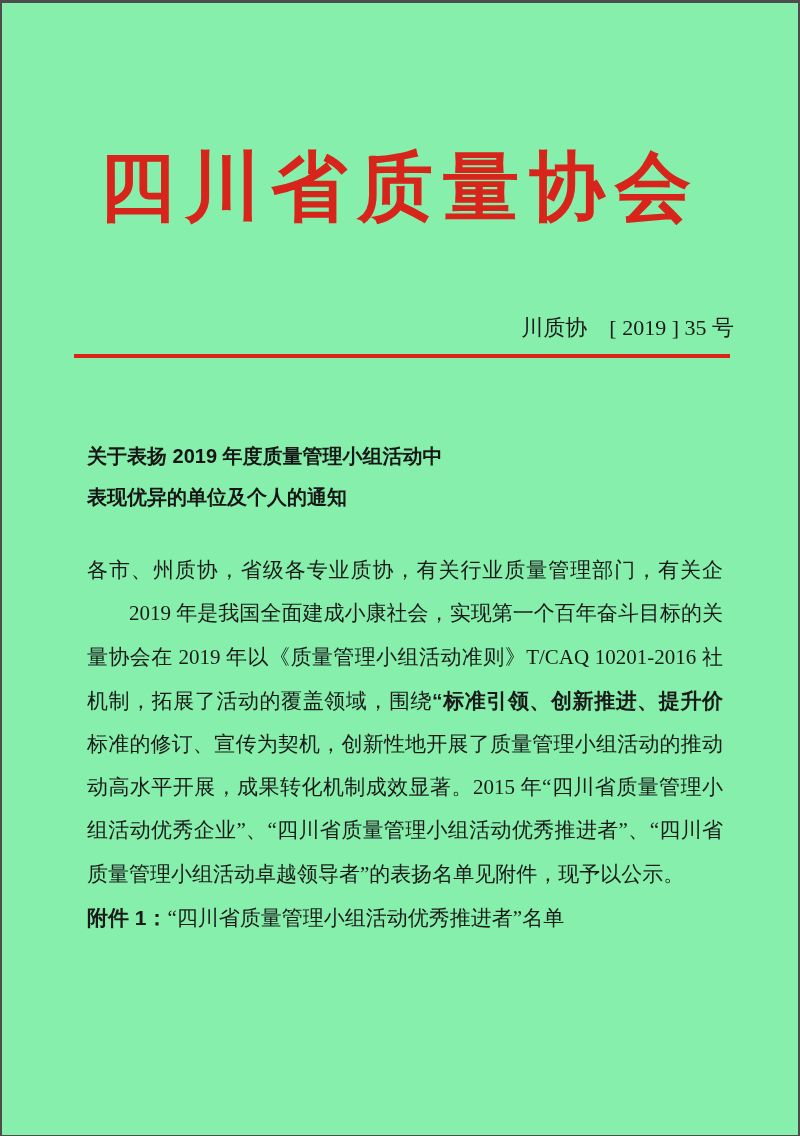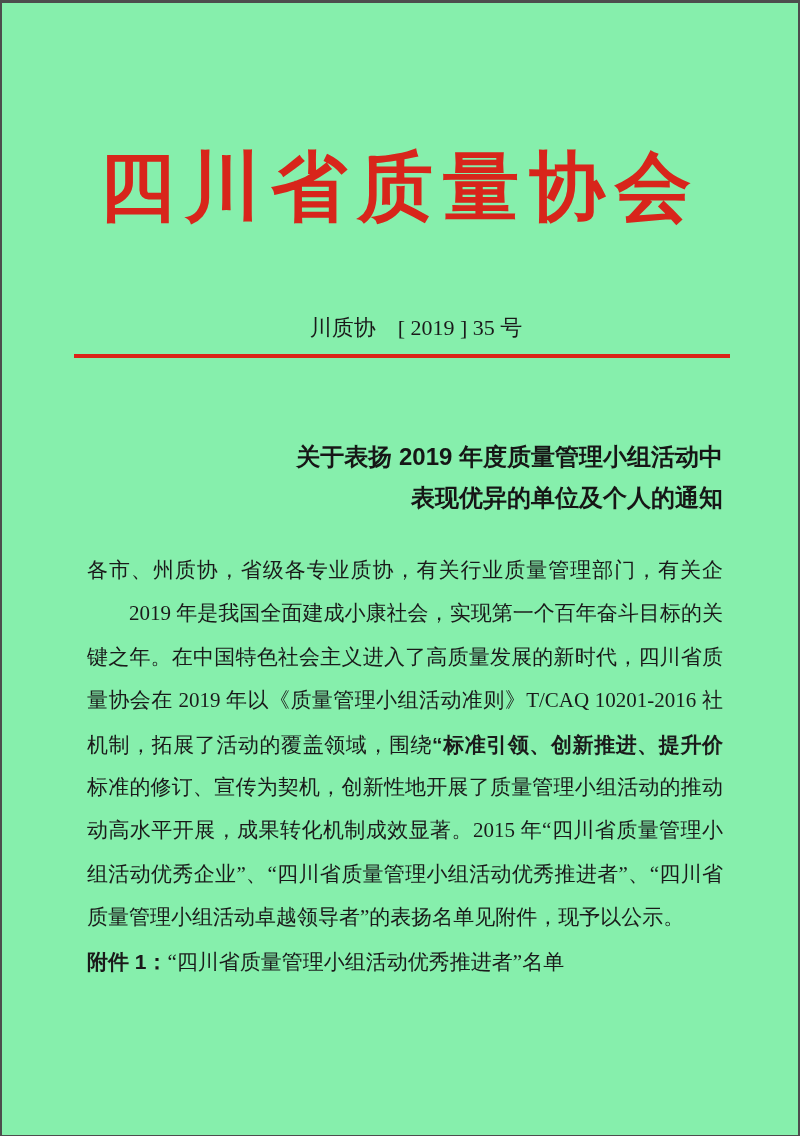--- a/index.html
+++ b/index.html
@@ -32,43 +32,43 @@
     letter-spacing: 10px;
     color: var(--header-red, #d8251b);
     white-space: nowrap;
   }
   .doc-number {
     position: absolute;
     top: 308px;
     left: 85px;
     width: 636px;
     transform: translateX(11px);
-    text-align: center;
+    text-align: right;
     font-size: 22px;
     line-height: 34px;
     color: var(--text-color, #1a1a1a);
     white-space: pre;
   }
   .red-line {
     position: absolute;
     top: 351px;
     left: 72px;
     width: 656px;
     height: 4px;
     background: var(--line-red, #db2318);
   }
   .notice-title {
     position: absolute;
     top: 433px;
     left: 85px;
     width: 636px;
-    text-align: right;
+    text-align: left;
     font-family: "Liberation Sans", "DejaVu Sans", sans-serif;
     font-weight: bold;
-    font-size: 24px;
+    font-size: 20px;
     line-height: 41px;
     color: #161616;
     white-space: nowrap;
   }
   .body-block {
     position: absolute;
     top: 546px;
     left: 85px;
     width: 636px;
     font-size: 21px;
@@ -102,21 +102,20 @@
   <div class="red-line"></div>
 
   <div class="notice-title">
     <div>关于表扬 2019 年度质量管理小组活动中</div>
     <div>表现优异的单位及个人的通知</div>
   </div>
 
   <div class="body-block">
       <div class="line just"><span>各市、州质协，省级各专业质协，有关行业质量管理部门，有关企业：</span></div>
       <div class="line just" style="text-indent: 2em;"><span>2019 年是我国全面建成小康社会，实现第一个百年奋斗目标的关</span></div>
-      <div class="line just"><span>键之年。在中国特色社会主义进入了高质量发展的新时代，四川省质</span></div>
       <div class="line just"><span>量协会在 2019 年以《质量管理小组活动准则》T/CAQ 10201-2016 社团</span></div>
       <div class="line just"><span>机制，拓展了活动的覆盖领域，围绕</span><span class="bold">“标准引领、创新推进、提升价</span></div>
       <div class="line just"><span>标准的修订、宣传为契机，创新性地开展了质量管理小组活动的推动</span></div>
       <div class="line just"><span>动高水平开展，成果转化机制成效显著。2015 年“四川省质量管理小</span></div>
       <div class="line just"><span>组活动优秀企业”、“四川省质量管理小组活动优秀推进者”、“四川省</span></div>
       <div class="line"><span>质量管理小组活动卓越领导者”的表扬名单见附件，现予以公示。</span></div>
       <div class="line"><span class="bold">附件 1：</span><span>“四川省质量管理小组活动优秀推进者”名单</span></div>
     </div>
 
 </div>

